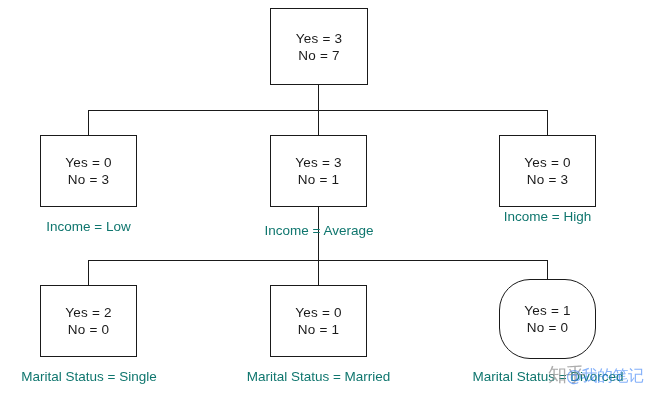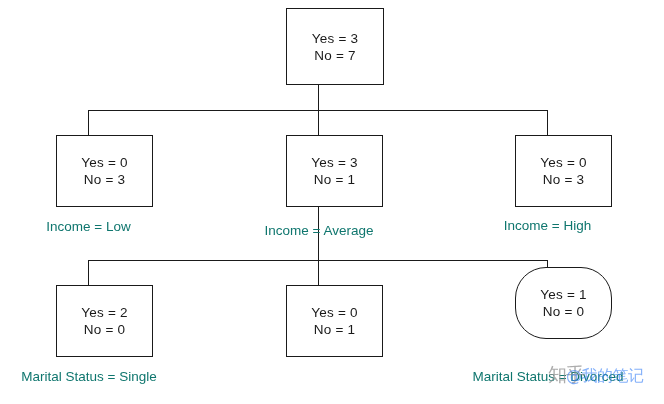--- a/index.html
+++ b/index.html
@@ -21,21 +21,20 @@
   .node {
     position: absolute;
     box-sizing: border-box;
     border: 1.3px solid #1a1a1a;
     background: #ffffff;
     display: flex;
     flex-direction: column;
     align-items: center;
     justify-content: center;
     z-index: 3;
-    margin-left: 16px;
   }
   .node-line {
     font-size: 13.5px;
     line-height: 17px;
     letter-spacing: 0.2px;
     white-space: nowrap;
     color: #1a1a1a;
   }
   .edge-v {
     position: absolute;
@@ -109,42 +108,43 @@
     <span class="node-line">No = 1</span>
   </div>
 
   <div class="node" style="left:499px; top:135px; width:97px; height:72px;">
     <span class="node-line">Yes = 0</span>
     <span class="node-line">No = 3</span>
   </div>
 
   <div class="branch-label" style="left:40px; top:219px; width:97px; text-align:center;">Income = Low</div>
   <div class="branch-label" style="left:254px; top:223px; width:130px; text-align:center;">Income = Average</div>
-  <div class="branch-label" style="left:499px; top:218px; width:97px; text-align:center;">Income = High</div>
+  <div class="branch-label" style="left:499px; top:209px; width:97px; text-align:center;">Income = High</div>
 
   <div class="edge-v" style="left:318px; top:207px; height:53px;"></div>
   <div class="edge-h" style="left:88px; top:260px; width:460px;"></div>
   <div class="edge-v" style="left:88px; top:260px; height:25px;"></div>
   <div class="edge-v" style="left:318px; top:260px; height:25px;"></div>
   <div class="edge-v" style="left:547px; top:260px; height:25px;"></div>
 
   <div class="node" style="left:40px; top:285px; width:97px; height:72px;">
     <span class="node-line">Yes = 2</span>
     <span class="node-line">No = 0</span>
   </div>
 
   <div class="node" style="left:270px; top:285px; width:97px; height:72px;">
     <span class="node-line">Yes = 0</span>
     <span class="node-line">No = 1</span>
   </div>
 
-  <div class="node" style="left:499px; top:267px; width:97px; height:72px;border-radius:31px;">
+  <div class="node" style="left:499px; top:279px; width:97px; height:80px;border-radius:31px;">
     <span class="node-line">Yes = 1</span>
     <span class="node-line">No = 0</span>
   </div>
 
   <div class="branch-label" style="left:14px; top:369px; width:150px; text-align:center;">Marital Status = Single</div>
+  <div class="branch-label" style="left:241px; top:369px; width:155px; text-align:center;">Marital Status = Married</div>
   <div class="branch-label" style="left:468px; top:369px; width:160px; text-align:center;">Marital Status = Divorced</div>
 
   <div class="wm" style="left:548px; top:364px;">知乎</div>
   <div class="wm-b" style="left:566px; top:367px;">@我的笔记</div>
 
 </div>
 
 </body></html>

